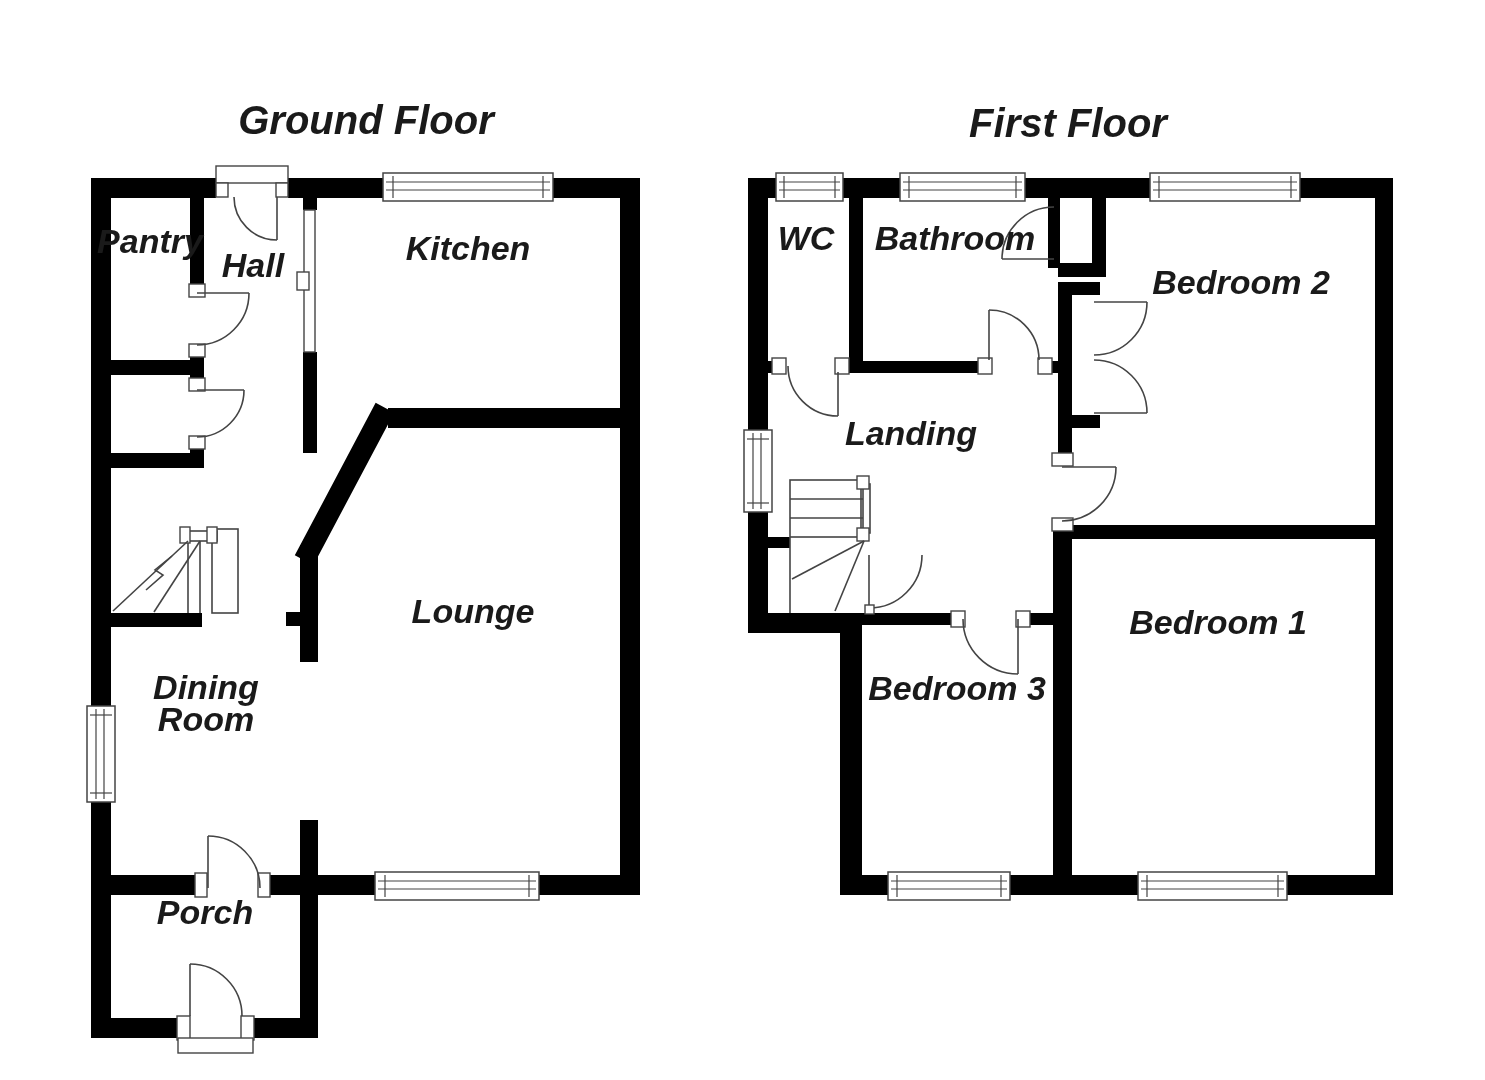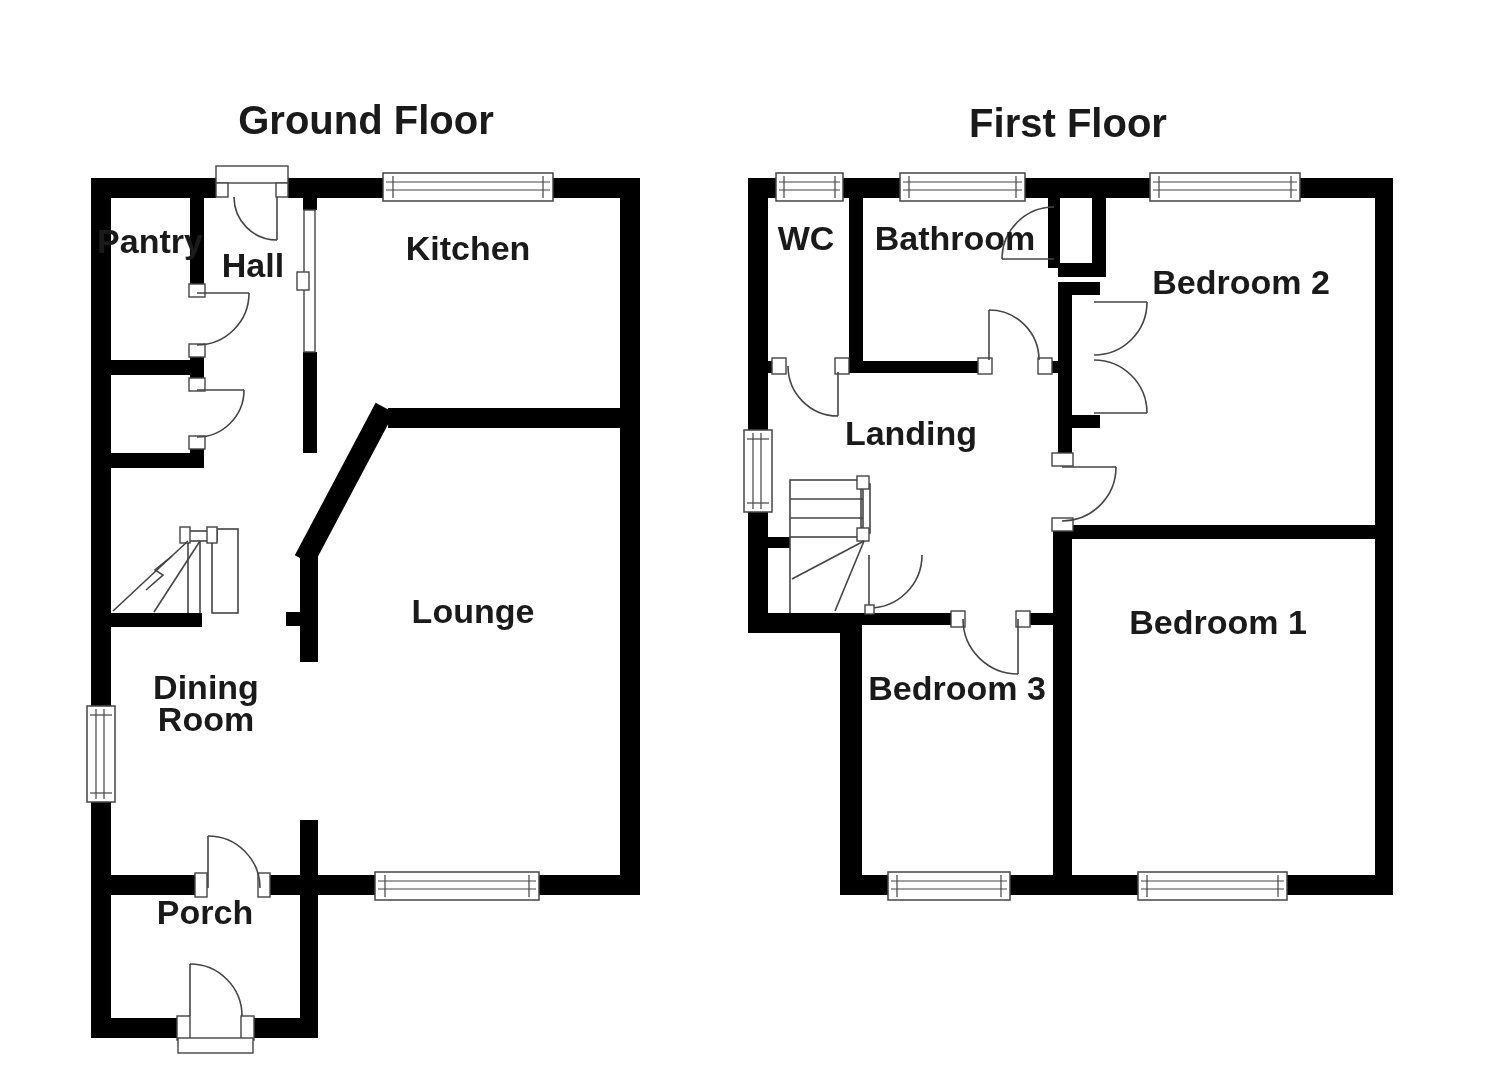--- a/index.html
+++ b/index.html
@@ -1,16 +1,16 @@
 <!DOCTYPE html>
 <html><head>
 <meta charset="utf-8">
 <style>
   html,body{margin:0;padding:0;background:#ffffff;}
-  .page{position:relative;width:1485px;height:1080px;background:#fff;overflow:hidden;}
+  .page{position:relative;width:1485px;height:1080px;background:#fff;overflow:hidden;font-style:italic;}
   svg{display:block;}
   .wall{fill:#000000;stroke:none;}
   .thin{fill:none;stroke:#444444;stroke-width:1.6px;}
   .thin2{fill:none;stroke:#444444;stroke-width:1.2px;}
   .frame{fill:#ffffff;stroke:#444444;stroke-width:1.4px;}
   .winbox{fill:#ffffff;stroke:#444444;stroke-width:1.5px;}
   .diag{stroke:#000000;stroke-width:21px;stroke-linecap:square;}
   text{font-family:"Liberation Sans","DejaVu Sans",sans-serif;font-weight:700;fill:#1a1a1a;}
   .floor-title{font-size:40px;}
   .room-label{font-size:34px;}

